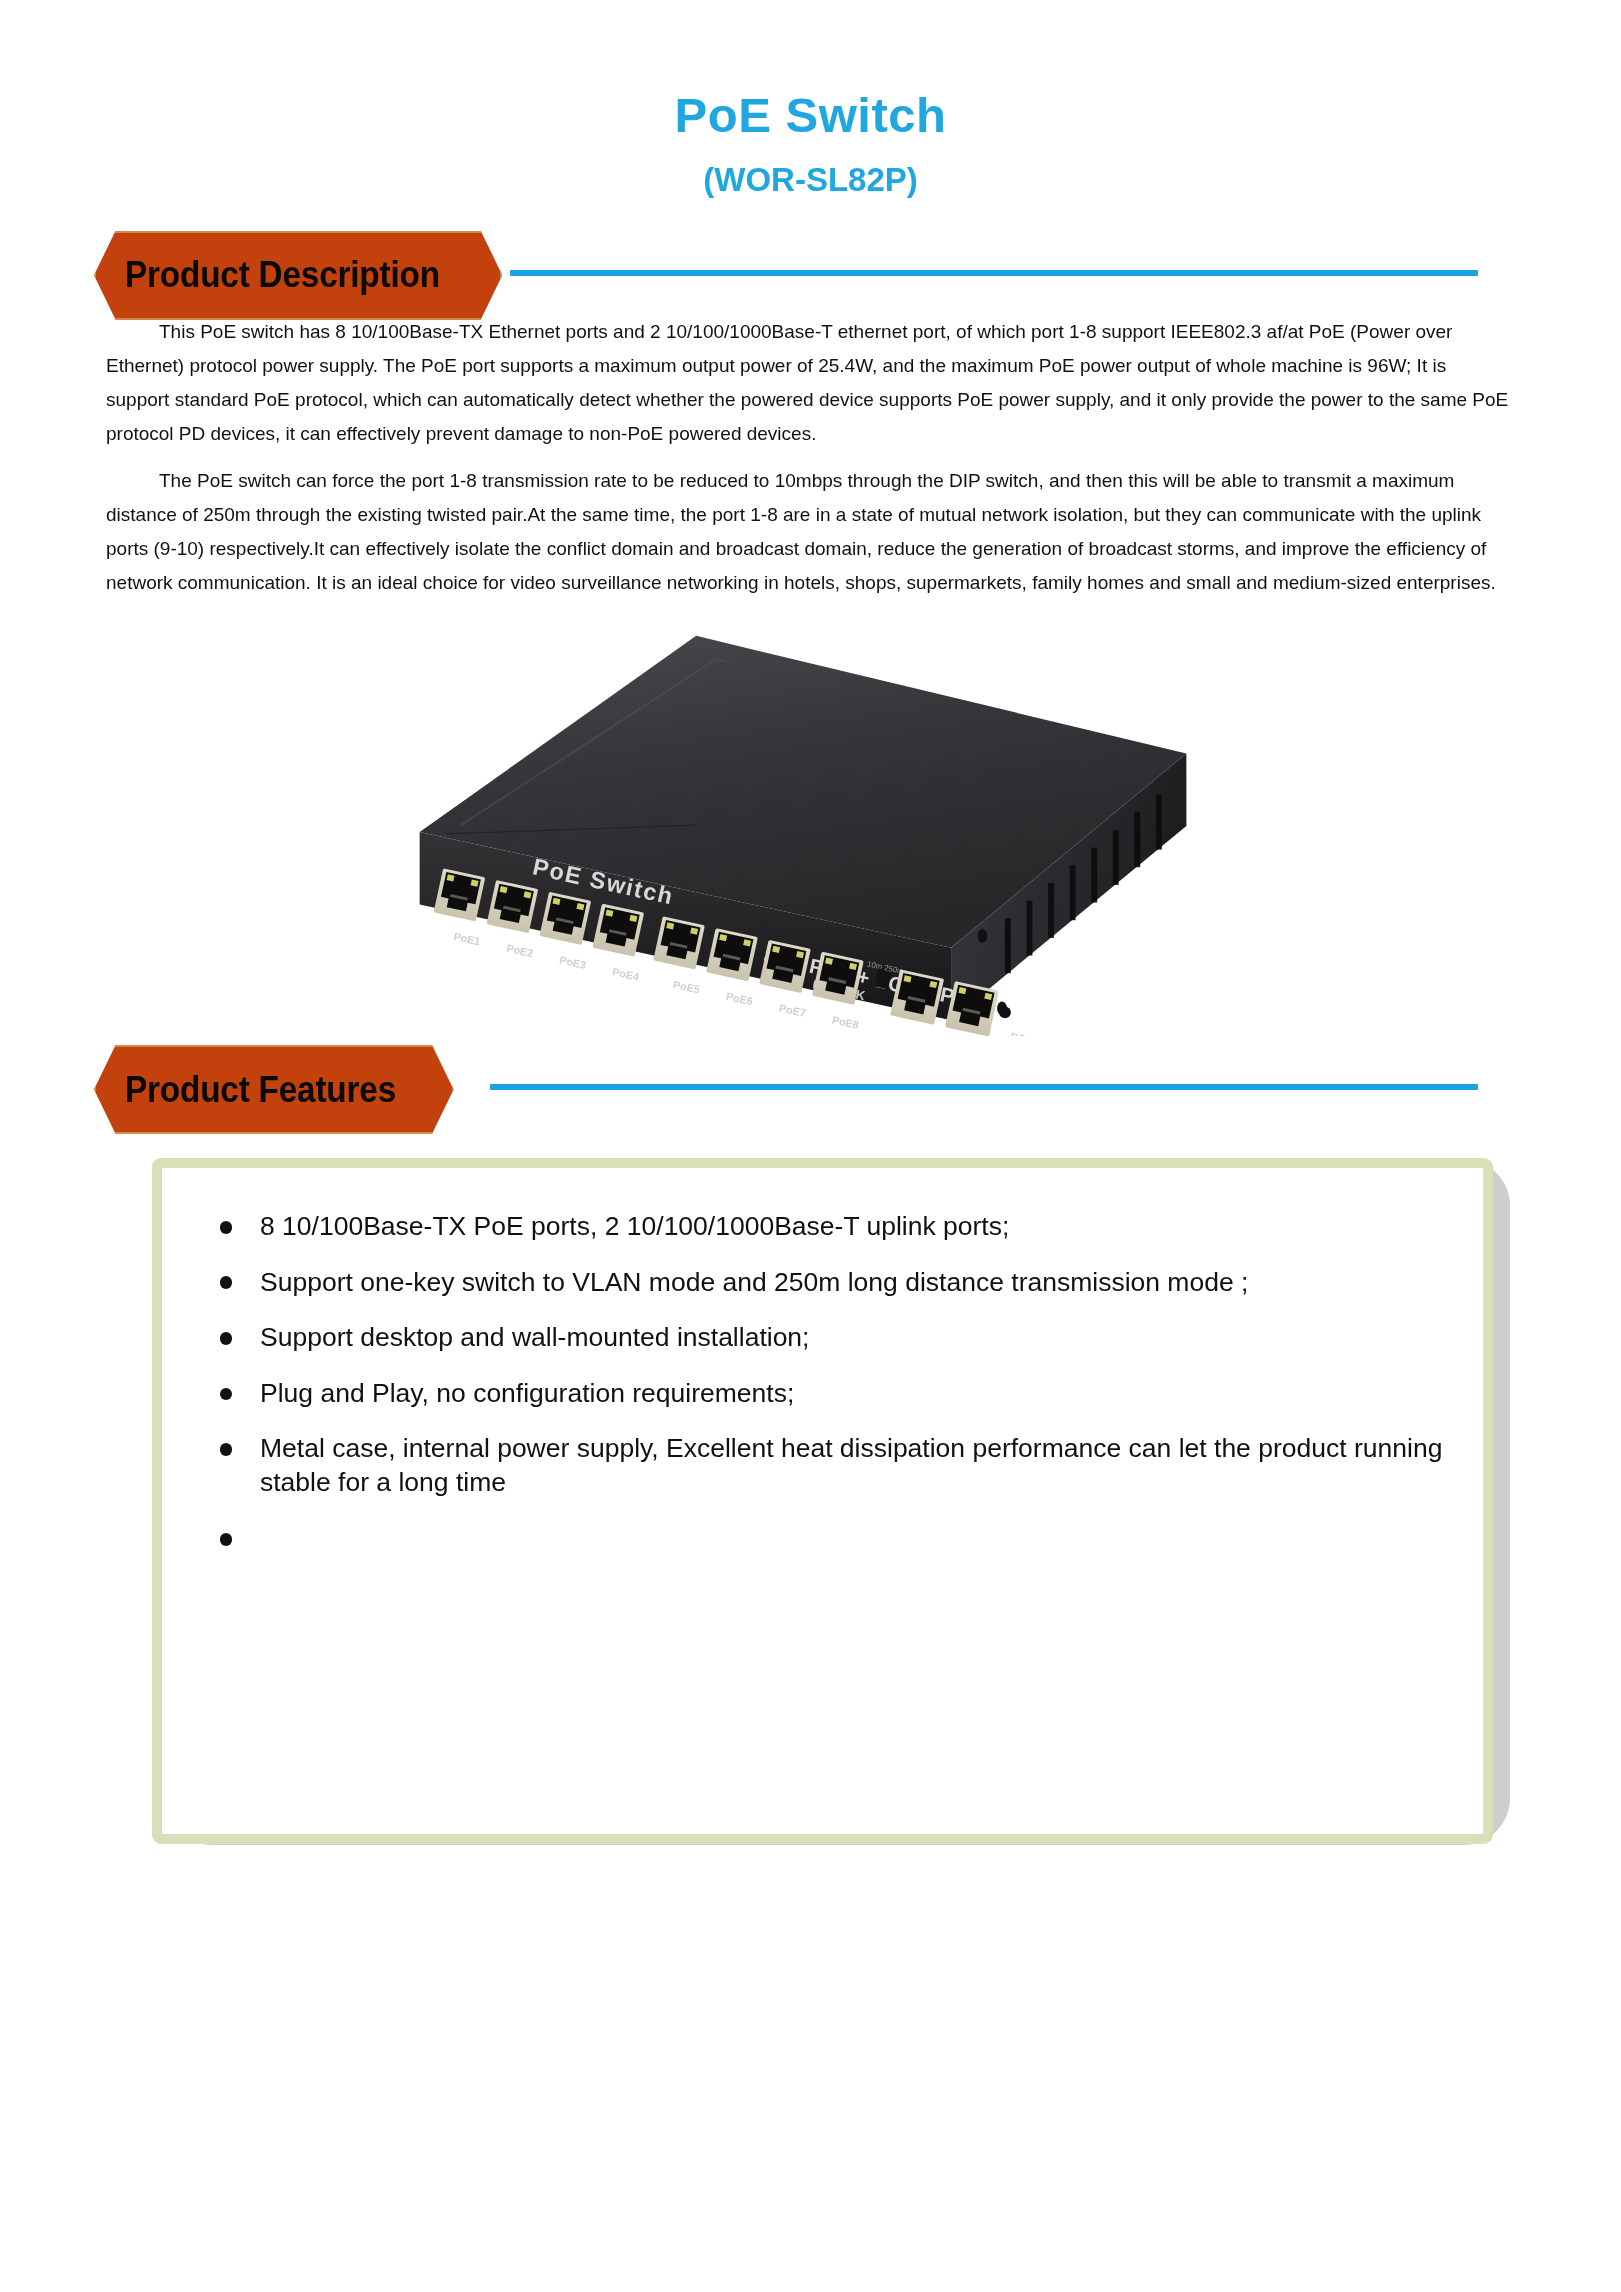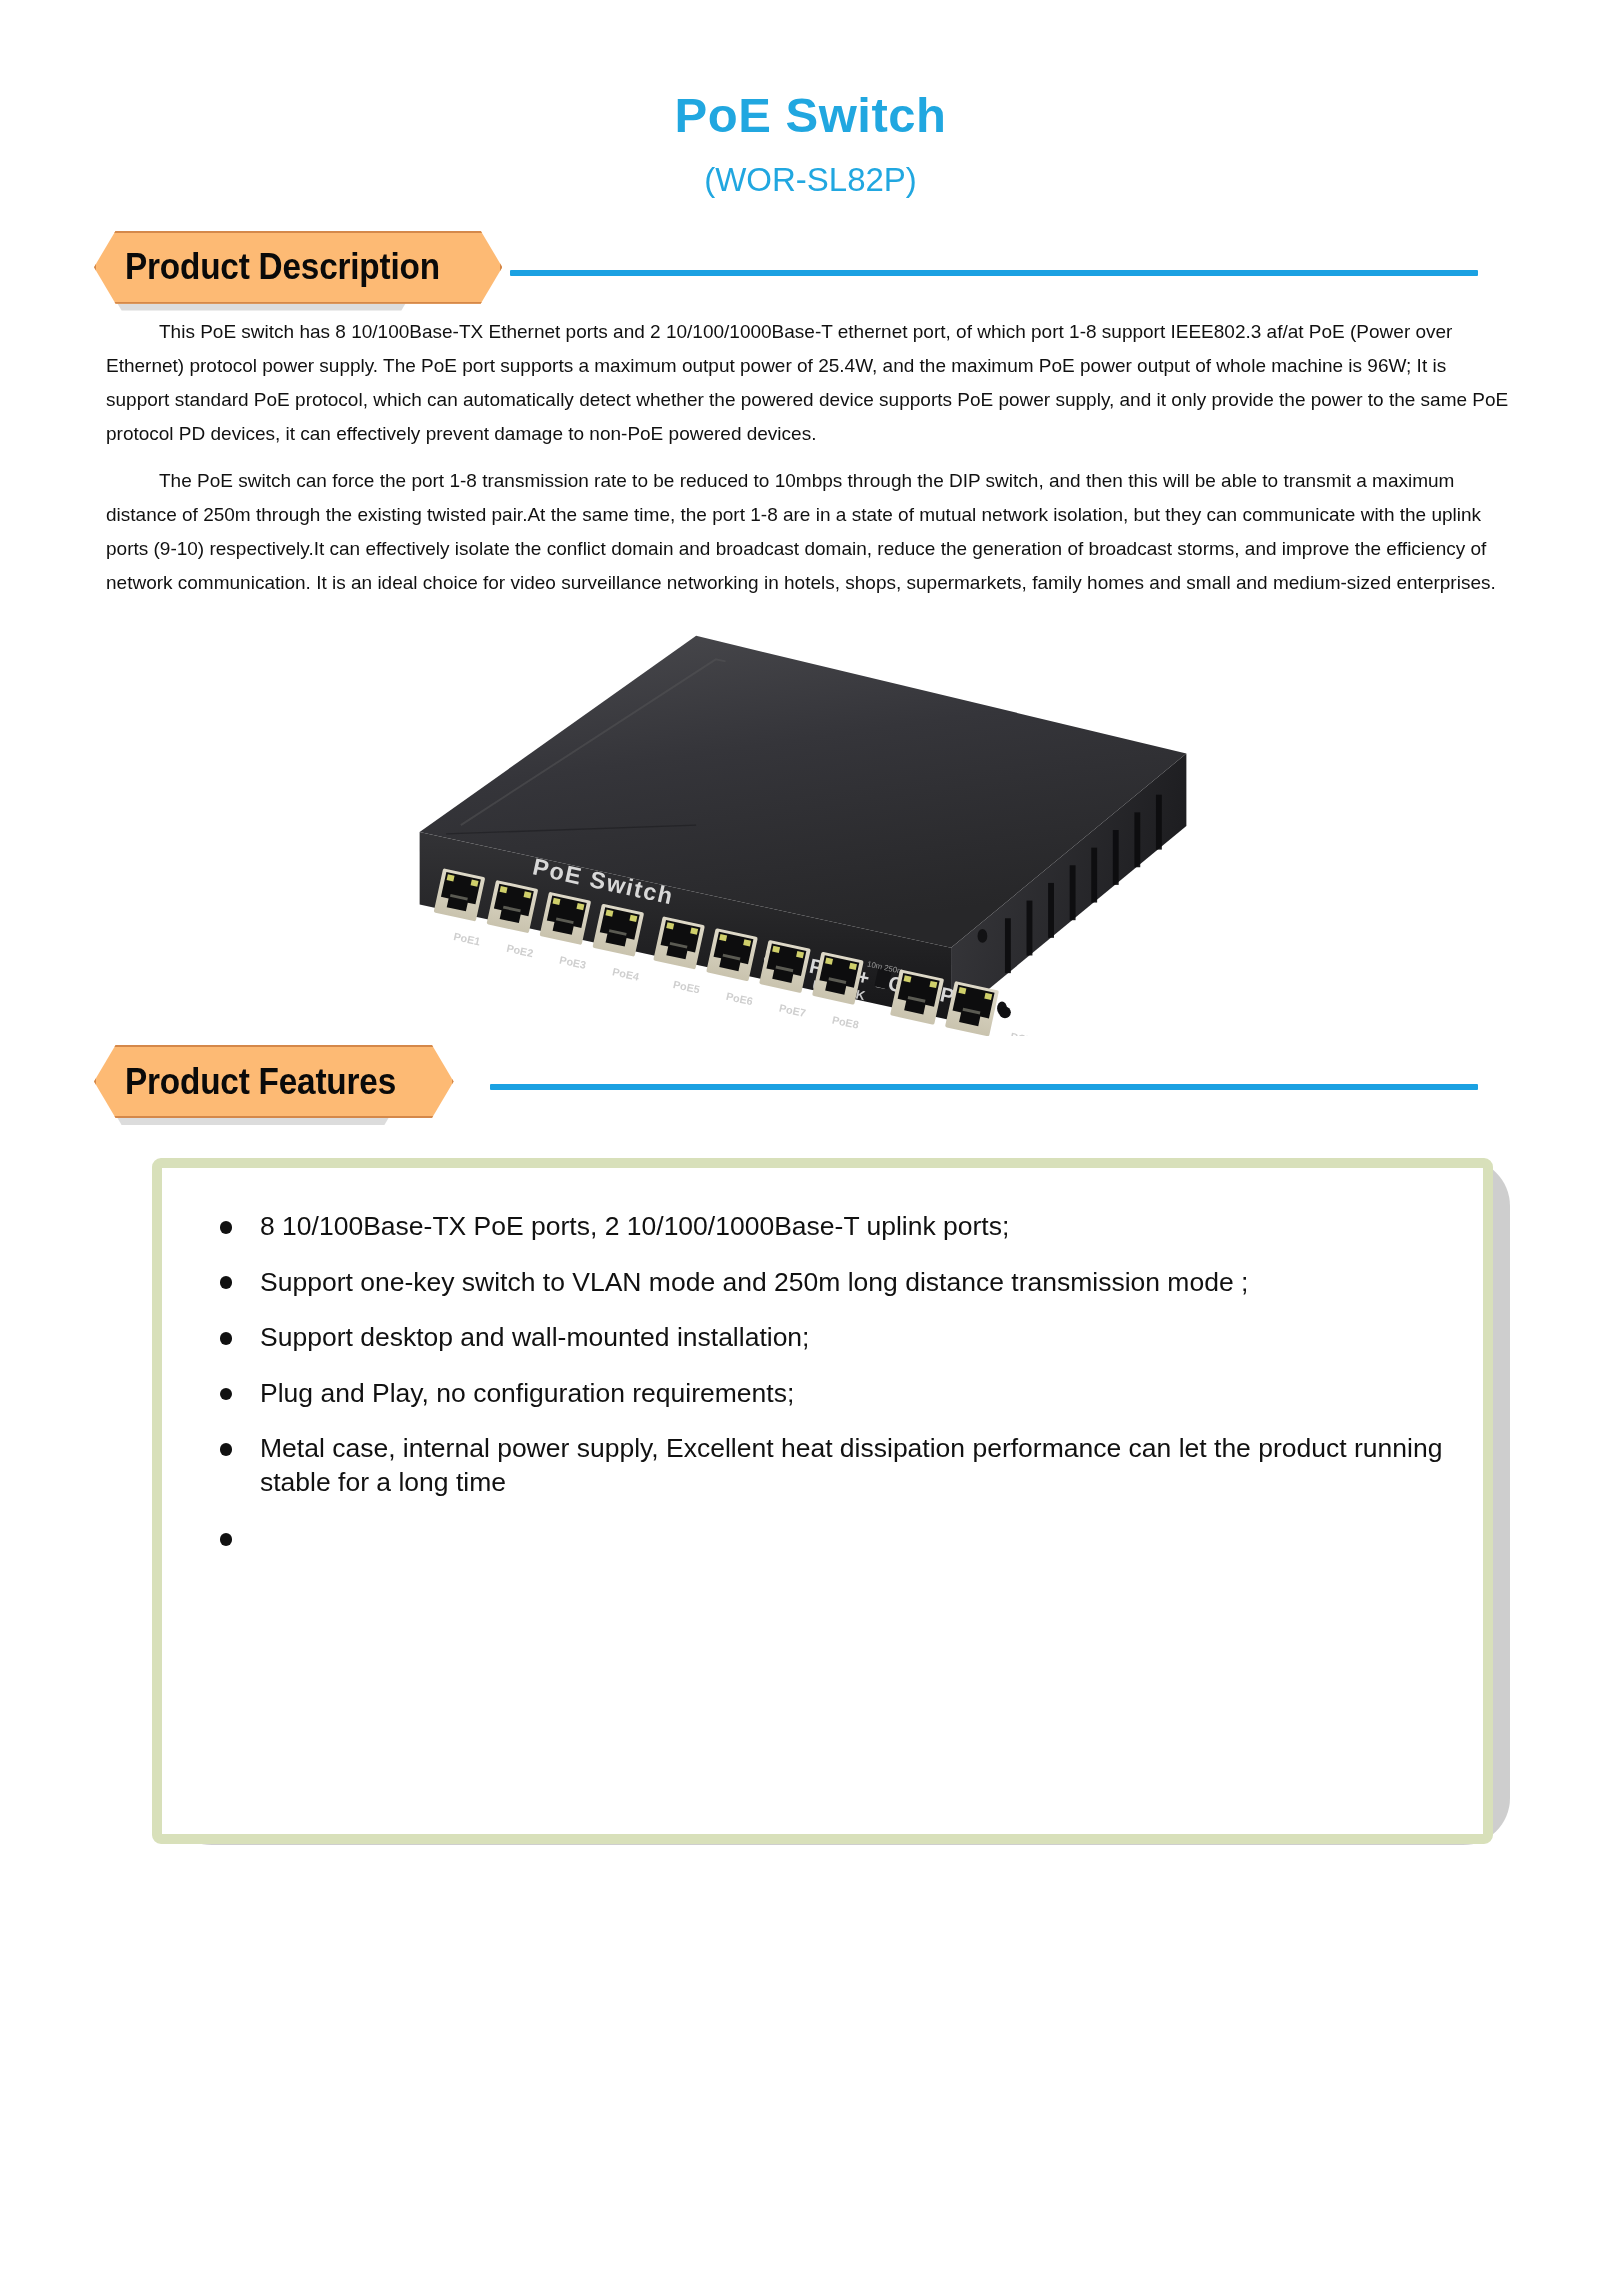--- a/index.html
+++ b/index.html
@@ -11,36 +11,36 @@
     overflow:hidden;
   }
 
   
   .title-block{ text-align:center; padding-top:90px; }
   .main-title{
     font-size:49px; font-weight:bold; color:#21a7e0;
     letter-spacing:0.5px; line-height:1.05; margin:0;
   }
   .sub-title{
-    font-size:33px; font-weight:normal; color:#21a7e0;
+    font-size:33px; font-weight:bold; color:#21a7e0;
     margin:0; padding-top:21.6px; line-height:1.05;
   }
 
   
   .section-head{ position:relative; height:84px; }
   .banner-line{
     position:absolute; left:510px; top:39px;
     height:5.9px; width:968px;
     background:#1ba1e2;
     border-radius:1px;
   }
   .banner{
     position:absolute; left:94px; top:0;
-    height:73px; min-width:323px;
-    background:#fdba74;
+    height:89px; min-width:323px;
+    background:#c2410c;
     border:2px solid #d4884a;
     -webkit-clip-path: polygon(21.6px 0, 100% 0, 100% 0, calc(100% - 21.6px) 0, 100% 50%, calc(100% - 21.6px) 100%, 21.6px 100%, 0 50%);
     clip-path: polygon(21.6px 0, calc(100% - 21.6px) 0, 100% 50%, calc(100% - 21.6px) 100%, 21.6px 100%, 0 50%);
     display:flex; align-items:center;
     padding:0 25.5px 0 29px;
     box-sizing:border-box;
   }
   .banner-shadow{
     position:absolute; left:100px; top:6.9px;
     height:73px;

